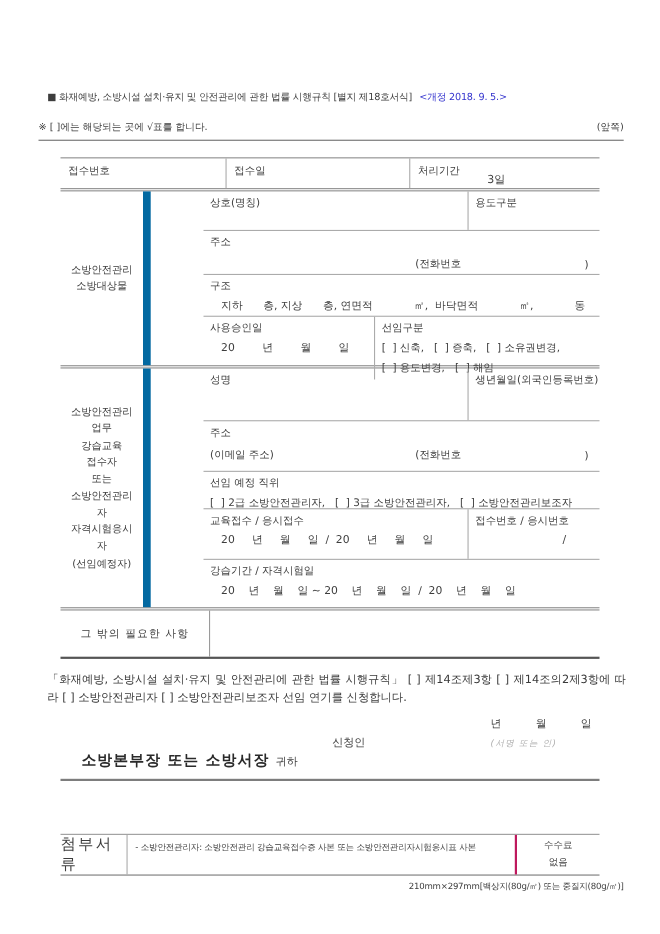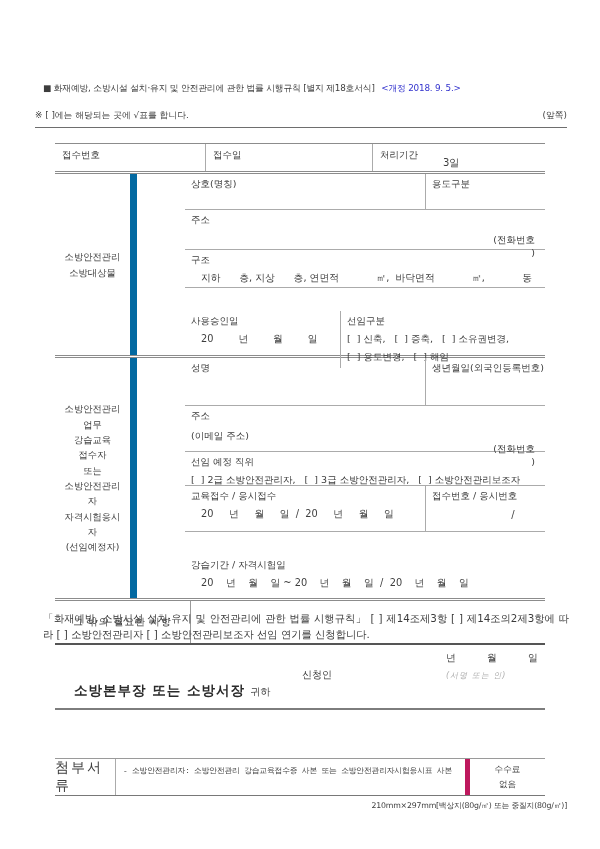--- a/index.html
+++ b/index.html
@@ -26,30 +26,30 @@
   .receipt-row .cell { padding:5px 7px 9px 7px; }
   .bl { border-left:1px solid #ababab; }
   .rel { position:relative; }
   .period-val { position:absolute; left:70px; top:12px; font-size:10px; }
 
   .section { display:grid; grid-template-columns:75px 415px; border-bottom:3px double #8c8c8c; }
   .section-label { display:flex; align-items:center; justify-content:center; text-align:center;
                    font-size:9.3px; line-height:1.65; }
   .section-body { border-left:7px solid #0369a1;padding-left:48px; }
   .row { border-bottom:1px solid #ababab; box-sizing:border-box; padding:4px 6px; position:relative; }
-  .row:last-child { border-bottom:none;margin-top:23px; }
+  .row:last-child { border-bottom:none; }
   .split { display:grid; padding:0; }
   .split > div { padding:4px 6px; box-sizing:border-box; }
   .cols-240-175 { grid-template-columns:240px 175px; }
   .cols-155-260 { grid-template-columns:155px 260px; }
   .h36{height:36px} .h40{height:40px} .h38{height:38px} .h44{height:44px}
   .h48{height:48px} .h46{height:46px} .h34{height:34px} .h43{height:43px}
   .line2 { margin-top:5px; }
   .indent { padding-left:10px; margin-top:5px; font-size:9.8px; }
-  .phone-line { display:flex; justify-content:flex-end; align-items:flex-end; padding-right:4px; margin-top:7px;flex-direction:column; }
+  .phone-line { display:flex; justify-content:flex-end; align-items:flex-end; padding-right:4px; margin-top:7px; }
   .phone-gap { width:112px; }
   .center-slash { text-align:center; margin-top:6px; font-size:10px; }
 
   
   .etc-row { display:grid; grid-template-columns:135px 355px; height:42px;
              border-bottom:2px solid #555555; }
   .etc-label { display:flex; align-items:center; justify-content:center; font-size:9.8px; letter-spacing:1px; }
   .etc-value { border-left:1px solid #9a9a9a; }
 
   
@@ -63,22 +63,22 @@
   .recipient .suffix { font-size:10px; font-weight:normal; letter-spacing:0; color:#3d3d3d; }
 
   .mid-rule { position:absolute; left:55px; width:490px; top:708px; border-top:2px solid #7d7d7d; }
 
   
   .attach-table { position:absolute; left:55px; top:758px; width:490px;
                   display:grid; grid-template-columns:60px 355px 75px;
                   border-top:1px solid #9a9a9a; border-bottom:1px solid #787878; }
   .attach-label { display:flex; align-items:center; justify-content:center;
                   font-size:14px; letter-spacing:2px; }
-  .attach-items { border-left:1px solid #ababab; border-right:5px solid #be185d;
-                  padding:5px 7px; font-size:7.8px; letter-spacing:-0.2px; line-height:1.9;font-family:Liberation Mono, monospace; }
+  .attach-items { border-left:1px solid #ababab; border-right:2px solid #be185d;
+                  padding:5px 7px; font-size:7.8px; letter-spacing:-0.2px; line-height:1.9; }
   .attach-items div { white-space:nowrap; }
   .attach-fee { display:flex; flex-direction:column; align-items:center; justify-content:center;
                 font-size:8.6px; line-height:1.8; }
 
   .paper-spec { position:absolute; right:33px; top:800px; font-size:7.8px; letter-spacing:-0.2px;text-align:center; }
 </style>
 </head>
 <body>
 
 <div class="page">

